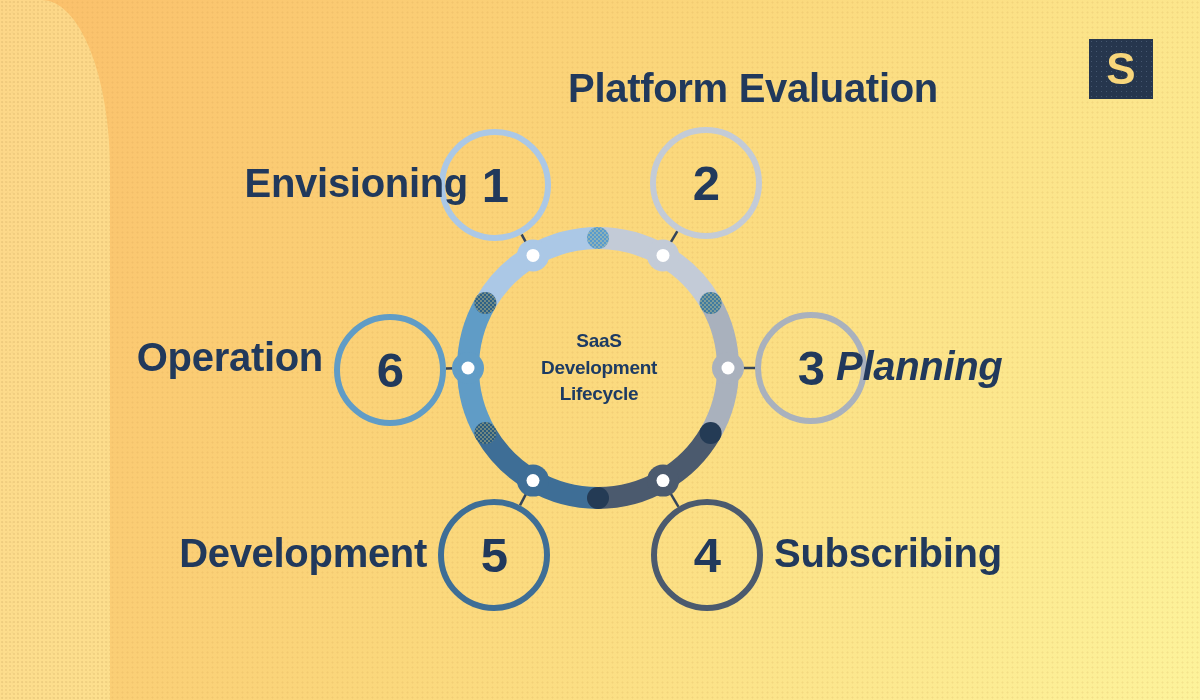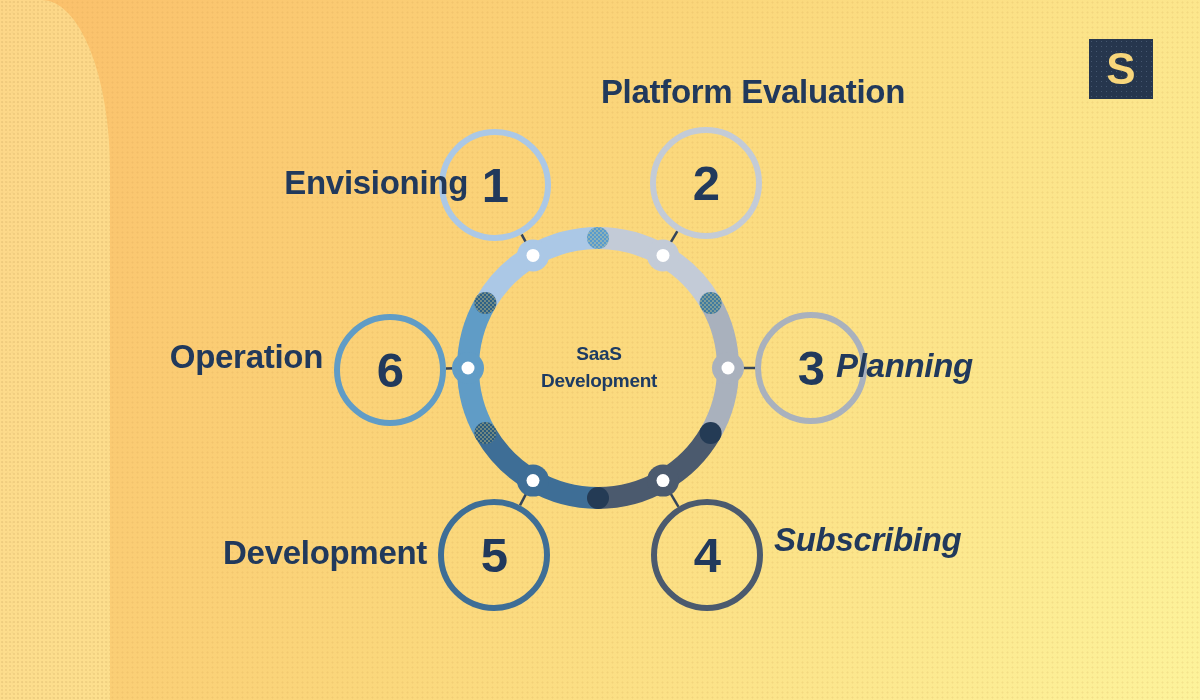--- a/index.html
+++ b/index.html
@@ -27,21 +27,21 @@
   .step-circle{
     position:absolute;width:112px;height:112px;border-radius:50%;
     box-sizing:border-box;border:6px solid #999;
     display:flex;align-items:center;justify-content:center;
   }
   .step-number{
     font-weight:bold;font-size:49px;color:#21395c;line-height:1;
     letter-spacing:-1px;
   }
   .step-label{
-    position:absolute;font-weight:bold;font-size:33px;color:#21395c;
+    position:absolute;font-weight:bold;font-size:40px;color:#21395c;
     white-space:nowrap;letter-spacing:-0.3px;
   }
   .center-title{
     position:absolute;left:599px;top:368px;transform:translate(-50%,-50%);
     text-align:center;color:#1d3b63;font-weight:bold;font-size:19px;
     line-height:1.40;letter-spacing:-0.3px;
   }
   .center-title span{display:block;}
   .logo-badge{
     position:absolute;left:1089px;top:39px;width:64px;height:60px;
@@ -111,39 +111,40 @@
         <circle cx="533.0" cy="480.6" r="16" fill="#3e6e96"></circle>
         <circle cx="533.0" cy="480.6" r="6.5" fill="#ffffff"></circle>
         <circle cx="468.0" cy="368.0" r="16" fill="#609cc6"></circle>
         <circle cx="468.0" cy="368.0" r="6.5" fill="#ffffff"></circle>
       </g>
   </svg>
 
   <div class="center-title">
     <span>SaaS</span>
     <span>Development</span>
+    <span>Lifecycle</span>
   </div>
 
   <div id="steps-layer">
       <div class="step-circle" style="left: 439px; top: 129px; border-color: rgb(171, 200, 230);">
         <span class="step-number">1</span>
       </div>
       <div class="step-label" style="right: 732px; top: 185px; transform: translateY(-54%);">Envisioning</div>
       <div class="step-circle" style="left: 650px; top: 127px; border-color: rgb(195, 203, 215);">
         <span class="step-number">2</span>
       </div>
       <div class="step-label" style="left: 753px; bottom: 589px; transform: translateX(-50%);">Platform Evaluation</div>
       <div class="step-circle" style="left: 755px; top: 312px; border-color: rgb(169, 177, 189);">
         <span class="step-number">3</span>
       </div>
       <div class="step-label" style="left: 836px; top: 368px; transform: translateY(-54%); font-style: italic;">Planning</div>
       <div class="step-circle" style="left: 651px; top: 499px; border-color: rgb(75, 90, 110);">
         <span class="step-number">4</span>
       </div>
-      <div class="step-label" style="left: 774px; top: 542px; transform: translateY(-54%); font-style: italic;">Subscribing</div>
+      <div class="step-label" style="left: 774px; top: 555px; transform: translateY(-54%);">Subscribing</div>
       <div class="step-circle" style="left: 438px; top: 499px; border-color: rgb(62, 110, 150);">
         <span class="step-number">5</span>
       </div>
       <div class="step-label" style="right: 773px; top: 555px; transform: translateY(-54%);">Development</div>
       <div class="step-circle" style="left: 334px; top: 314px; border-color: rgb(96, 156, 198);">
         <span class="step-number">6</span>
       </div>
       <div class="step-label" style="right: 877px; top: 359px; transform: translateY(-54%);">Operation</div>
     </div>
 

